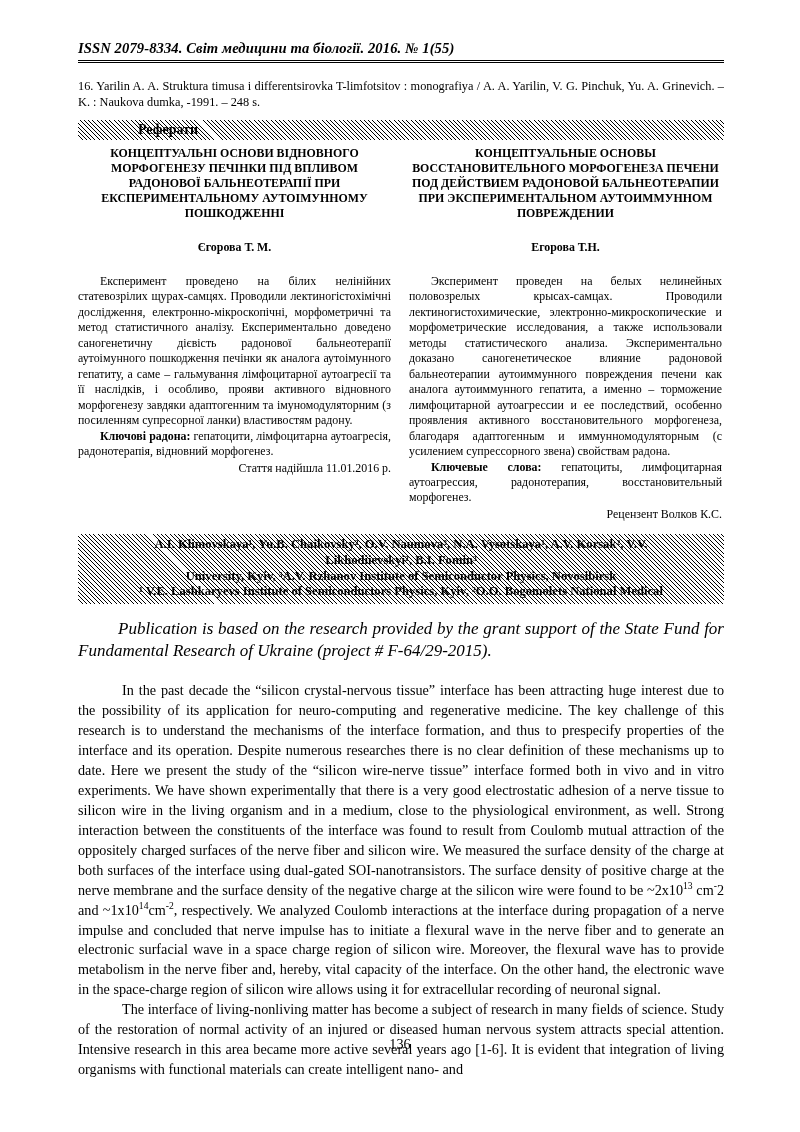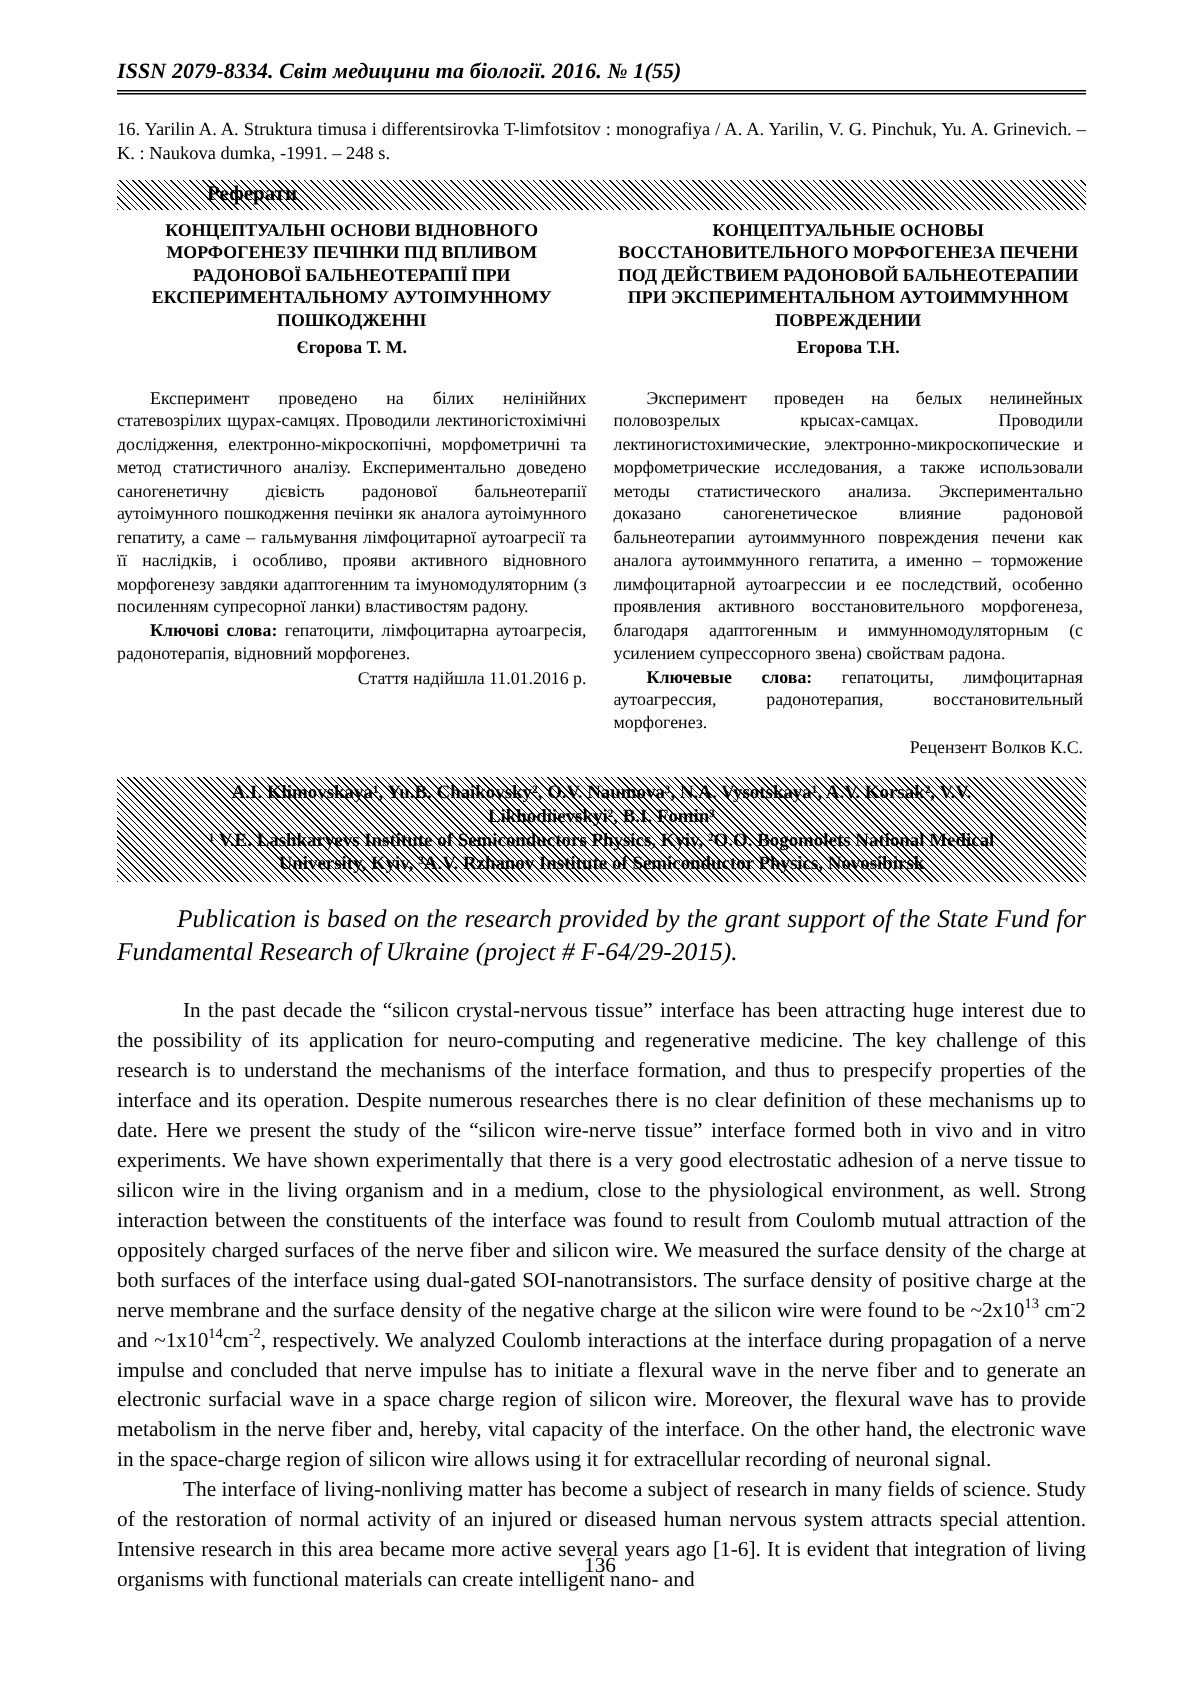--- a/index.html
+++ b/index.html
@@ -90,21 +90,21 @@
     text-align: center;
     font-weight: bold;
     text-transform: uppercase;
     font-size: 11.9px;
     line-height: 1.26;
   }
   .abs-author {
     text-align: center;
     font-weight: bold;
     font-size: 11.9px;
-    margin-top: 3px;
+    margin-top: 19px;
   }
   .abs-body {
     text-align: justify;
     text-indent: 22px;
     margin-top: 18px;
   }
   .abs-keywords {
     text-align: justify;
     text-indent: 22px;
     margin-top: 0;
@@ -186,40 +186,40 @@
     <div class="ref-line">16. Yarilin A. A. Struktura timusa i differentsirovka T-limfotsitov : monografiya / A. A. Yarilin, V. G. Pinchuk, Yu. A. Grinevich. – K. : Naukova dumka, -1991. – 248 s.</div>
 
     <div class="hatch band-referaty">Реферати</div>
 
     <div class="abstracts">
 
       <div class="abs-col">
         <div class="abs-title">КОНЦЕПТУАЛЬНІ ОСНОВИ ВІДНОВНОГО МОРФОГЕНЕЗУ ПЕЧІНКИ ПІД ВПЛИВОМ РАДОНОВОЇ БАЛЬНЕОТЕРАПІЇ ПРИ ЕКСПЕРИМЕНТАЛЬНОМУ АУТОІМУННОМУ ПОШКОДЖЕННІ</div>
         <div class="abs-author">Єгорова Т. М.</div>
         <div class="abs-body">Експеримент проведено на білих нелінійних статевозрілих щурах-самцях. Проводили лектиногістохімічні дослідження, електронно-мікроскопічні, морфометричні та метод статистичного аналізу. Експериментально доведено саногенетичну дієвість радонової бальнеотерапії аутоімунного пошкодження печінки як аналога аутоімунного гепатиту, а саме – гальмування лімфоцитарної аутоагресії та її наслідків, і особливо, прояви активного відновного морфогенезу завдяки адаптогенним та імуномодуляторним (з посиленням супресорної ланки) властивостям радону.</div>
-        <div class="abs-keywords"><b>Ключові слова:</b><span> гепатоцити, лімфоцитарна аутоагресія, радонотерапія, відновний морфогенез.</span></div>
+        <div class="abs-keywords"><b>Ключові радона:</b><span> гепатоцити, лімфоцитарна аутоагресія, радонотерапія, відновний морфогенез.</span></div>
         <div class="abs-foot">Стаття надійшла 11.01.2016 р.</div>
       </div>
 
       <div class="abs-col">
         <div class="abs-title">КОНЦЕПТУАЛЬНЫЕ ОСНОВЫ ВОССТАНОВИТЕЛЬНОГО МОРФОГЕНЕЗА ПЕЧЕНИ ПОД ДЕЙСТВИЕМ РАДОНОВОЙ БАЛЬНЕОТЕРАПИИ ПРИ ЭКСПЕРИМЕНТАЛЬНОМ АУТОИММУННОМ ПОВРЕЖДЕНИИ</div>
         <div class="abs-author">Егорова Т.Н.</div>
         <div class="abs-body">Эксперимент проведен на белых нелинейных половозрелых крысах-самцах. Проводили лектиногистохимические, электронно-микроскопические и морфометрические исследования, а также использовали методы статистического анализа. Экспериментально доказано саногенетическое влияние радоновой бальнеотерапии аутоиммунного повреждения печени как аналога аутоиммунного гепатита, а именно – торможение лимфоцитарной аутоагрессии и ее последствий, особенно проявления активного восстановительного морфогенеза, благодаря адаптогенным и иммунномодуляторным (с усилением супрессорного звена) свойствам радона.</div>
         <div class="abs-keywords"><b>Ключевые слова:</b><span> гепатоциты, лимфоцитарная аутоагрессия, радонотерапия, восстановительный морфогенез.</span></div>
         <div class="abs-foot">Рецензент Волков К.С.</div>
       </div>
 
     </div>
 
 
     <div class="hatch band-authors">
       <div>A.I. Klimovskaya¹, Yu.B. Chaikovsky², O.V. Naumova³, N.A. Vysotskaya¹, A.V. Korsak², V.V.</div>
       <div>Likhodiievskyi², B.I. Fomin³</div>
+      <div>University, Kyiv, ³A.V. Rzhanov Institute of Semiconductor Physics, Novosibirsk</div>
       <div>¹ V.E. Lashkaryevs Institute of Semiconductors Physics, Kyiv, ²O.O. Bogomolets National Medical</div>
-      <div>University, Kyiv, ³A.V. Rzhanov Institute of Semiconductor Physics, Novosibirsk</div>
     </div>
 
 
     <div class="grant-note">Publication is based on the research provided by the grant support of the State Fund for Fundamental Research of Ukraine (project # F-64/29-2015).</div>
 
     <p class="body-par"><span>In the past decade the “silicon crystal-nervous tissue” interface has been attracting huge interest due to the possibility of its application for neuro-computing and regenerative medicine. The key challenge of this research is to understand the mechanisms of the interface formation, and thus to prespecify properties of the interface and its operation. Despite numerous researches there is no clear definition of these mechanisms up to date. Here we present the study of the “silicon wire-nerve tissue” interface formed both in vivo and in vitro experiments. We have shown experimentally that there is a very good electrostatic adhesion of a nerve tissue to silicon wire in the living organism and in a medium, close to the physiological environment, as well. Strong interaction between the constituents of the interface was found to result from Coulomb mutual attraction of the oppositely charged surfaces of the nerve fiber and silicon wire. We measured the surface density of the charge at both surfaces of the interface using dual-gated SOI-nanotransistors.  The surface density of positive charge at the nerve membrane and the surface density of the negative charge at the silicon wire were found to be ~2x10</span><sup>13</sup><span> cm</span><sup>-</sup><span>2</span><span> and ~1x10</span><sup>14</sup><span>cm</span><sup>-2</sup><span>, respectively. We analyzed Coulomb interactions at the interface during propagation of a nerve impulse and concluded that nerve impulse has to initiate a flexural wave in the nerve fiber and to generate an electronic surfacial wave in a space charge region of silicon wire. Moreover, the flexural wave has to provide metabolism in the nerve fiber and, hereby, vital capacity of the interface. On the other hand, the electronic wave in the space-charge region of silicon wire allows using it for extracellular recording of neuronal signal.</span></p>
 
     <p class="body-par">The interface of living-nonliving matter has become a subject of research in many fields of science. Study of the restoration of normal activity of an injured or diseased human nervous system attracts special attention. Intensive research in this area became more active several years ago [1-6]. It is evident that integration of living organisms with functional materials can create intelligent nano- and</p>
 
   </div>

